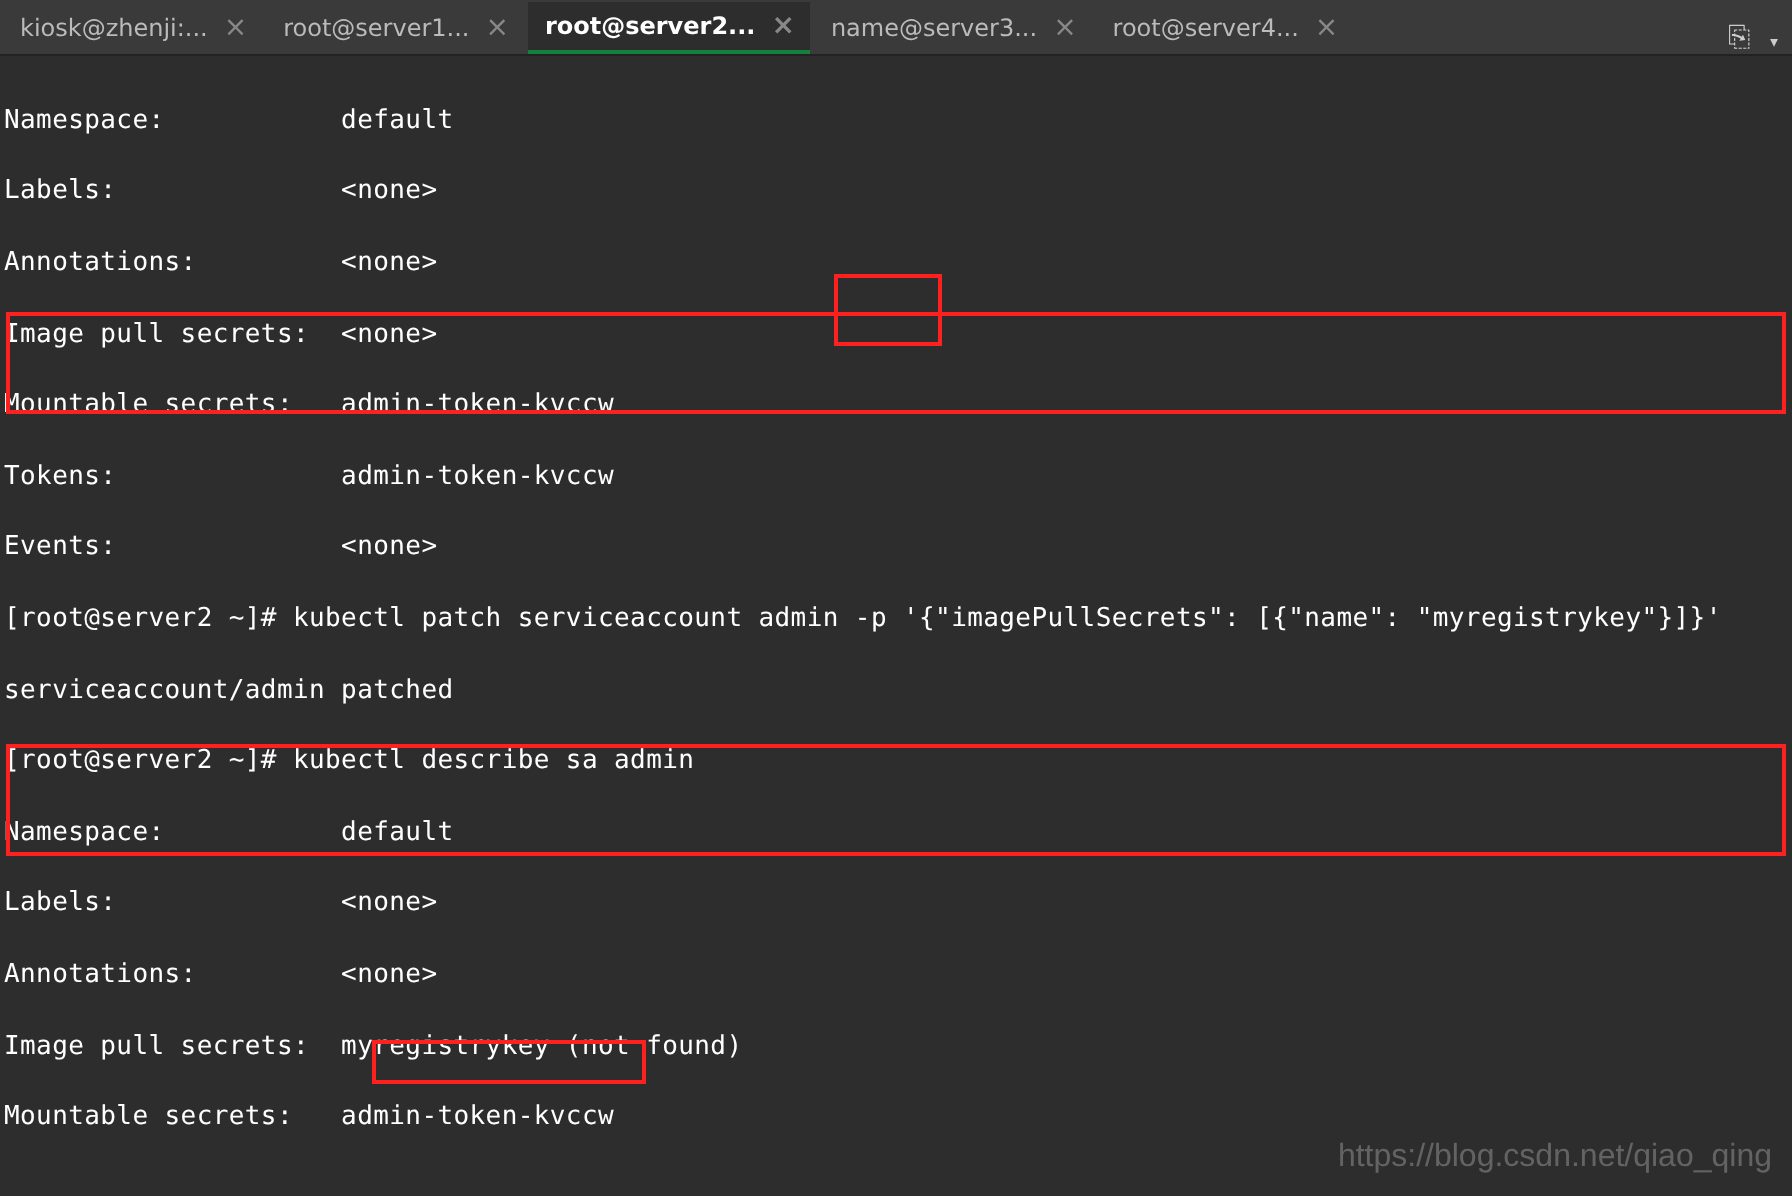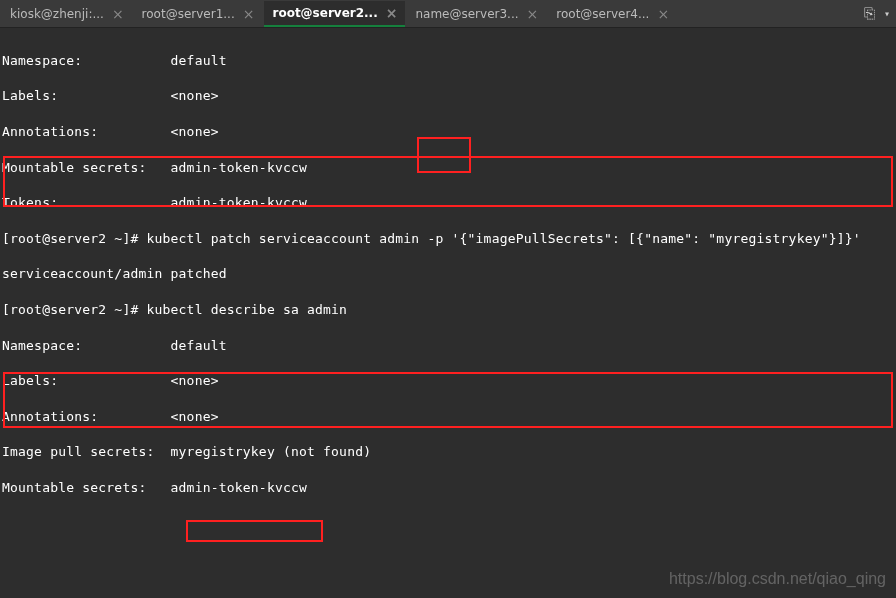--- a/index.html
+++ b/index.html
@@ -8,21 +8,21 @@
       height: 598px;
       background: #2d2d2d;
       font-family: "DejaVu Sans Mono", "Consolas", monospace;
       font-size: 13px;
       color: #ffffff;
       overflow: hidden;
       position: relative;
     }
     .tab-bar {
       display: flex;
-      align-items: center;
+      align-items: flex-end;
       height: 28px;
       background: #3a3a3a;
       border-bottom: 1px solid #222;
       padding-left: 2px;
     }
     .tab {
       display: flex;
       align-items: center;
       padding: 0 8px;
       height: 26px;
@@ -110,22 +110,24 @@
   </div>
   <div class="tab-spacer"></div>
   <div class="tab-icon">⎘</div>
   <div class="dropdown-icon">▾</div>
 </div>
 
 <div class="terminal">
 <div>Namespace:           default</div>
 <div>Labels:              &lt;none&gt;</div>
 <div>Annotations:         &lt;none&gt;</div>
+<div>Image pull secrets:  &lt;none&gt;</div>
 <div>Mountable secrets:   admin-token-kvccw</div>
 <div>Tokens:              admin-token-kvccw</div>
+<div>Events:              &lt;none&gt;</div>
 <div>[root@server2 ~]# kubectl patch serviceaccount admin -p '{"imagePullSecrets": [{"name": "myregistrykey"}]}'</div>
 <div>serviceaccount/admin patched</div>
 <div>[root@server2 ~]# kubectl describe sa admin</div>
 <div>Namespace:           default</div>
 <div>Labels:              &lt;none&gt;</div>
 <div>Annotations:         &lt;none&gt;</div>
 <div>Image pull secrets:  myregistrykey (not found)</div>
 <div>Mountable secrets:   admin-token-kvccw</div>
 
 

